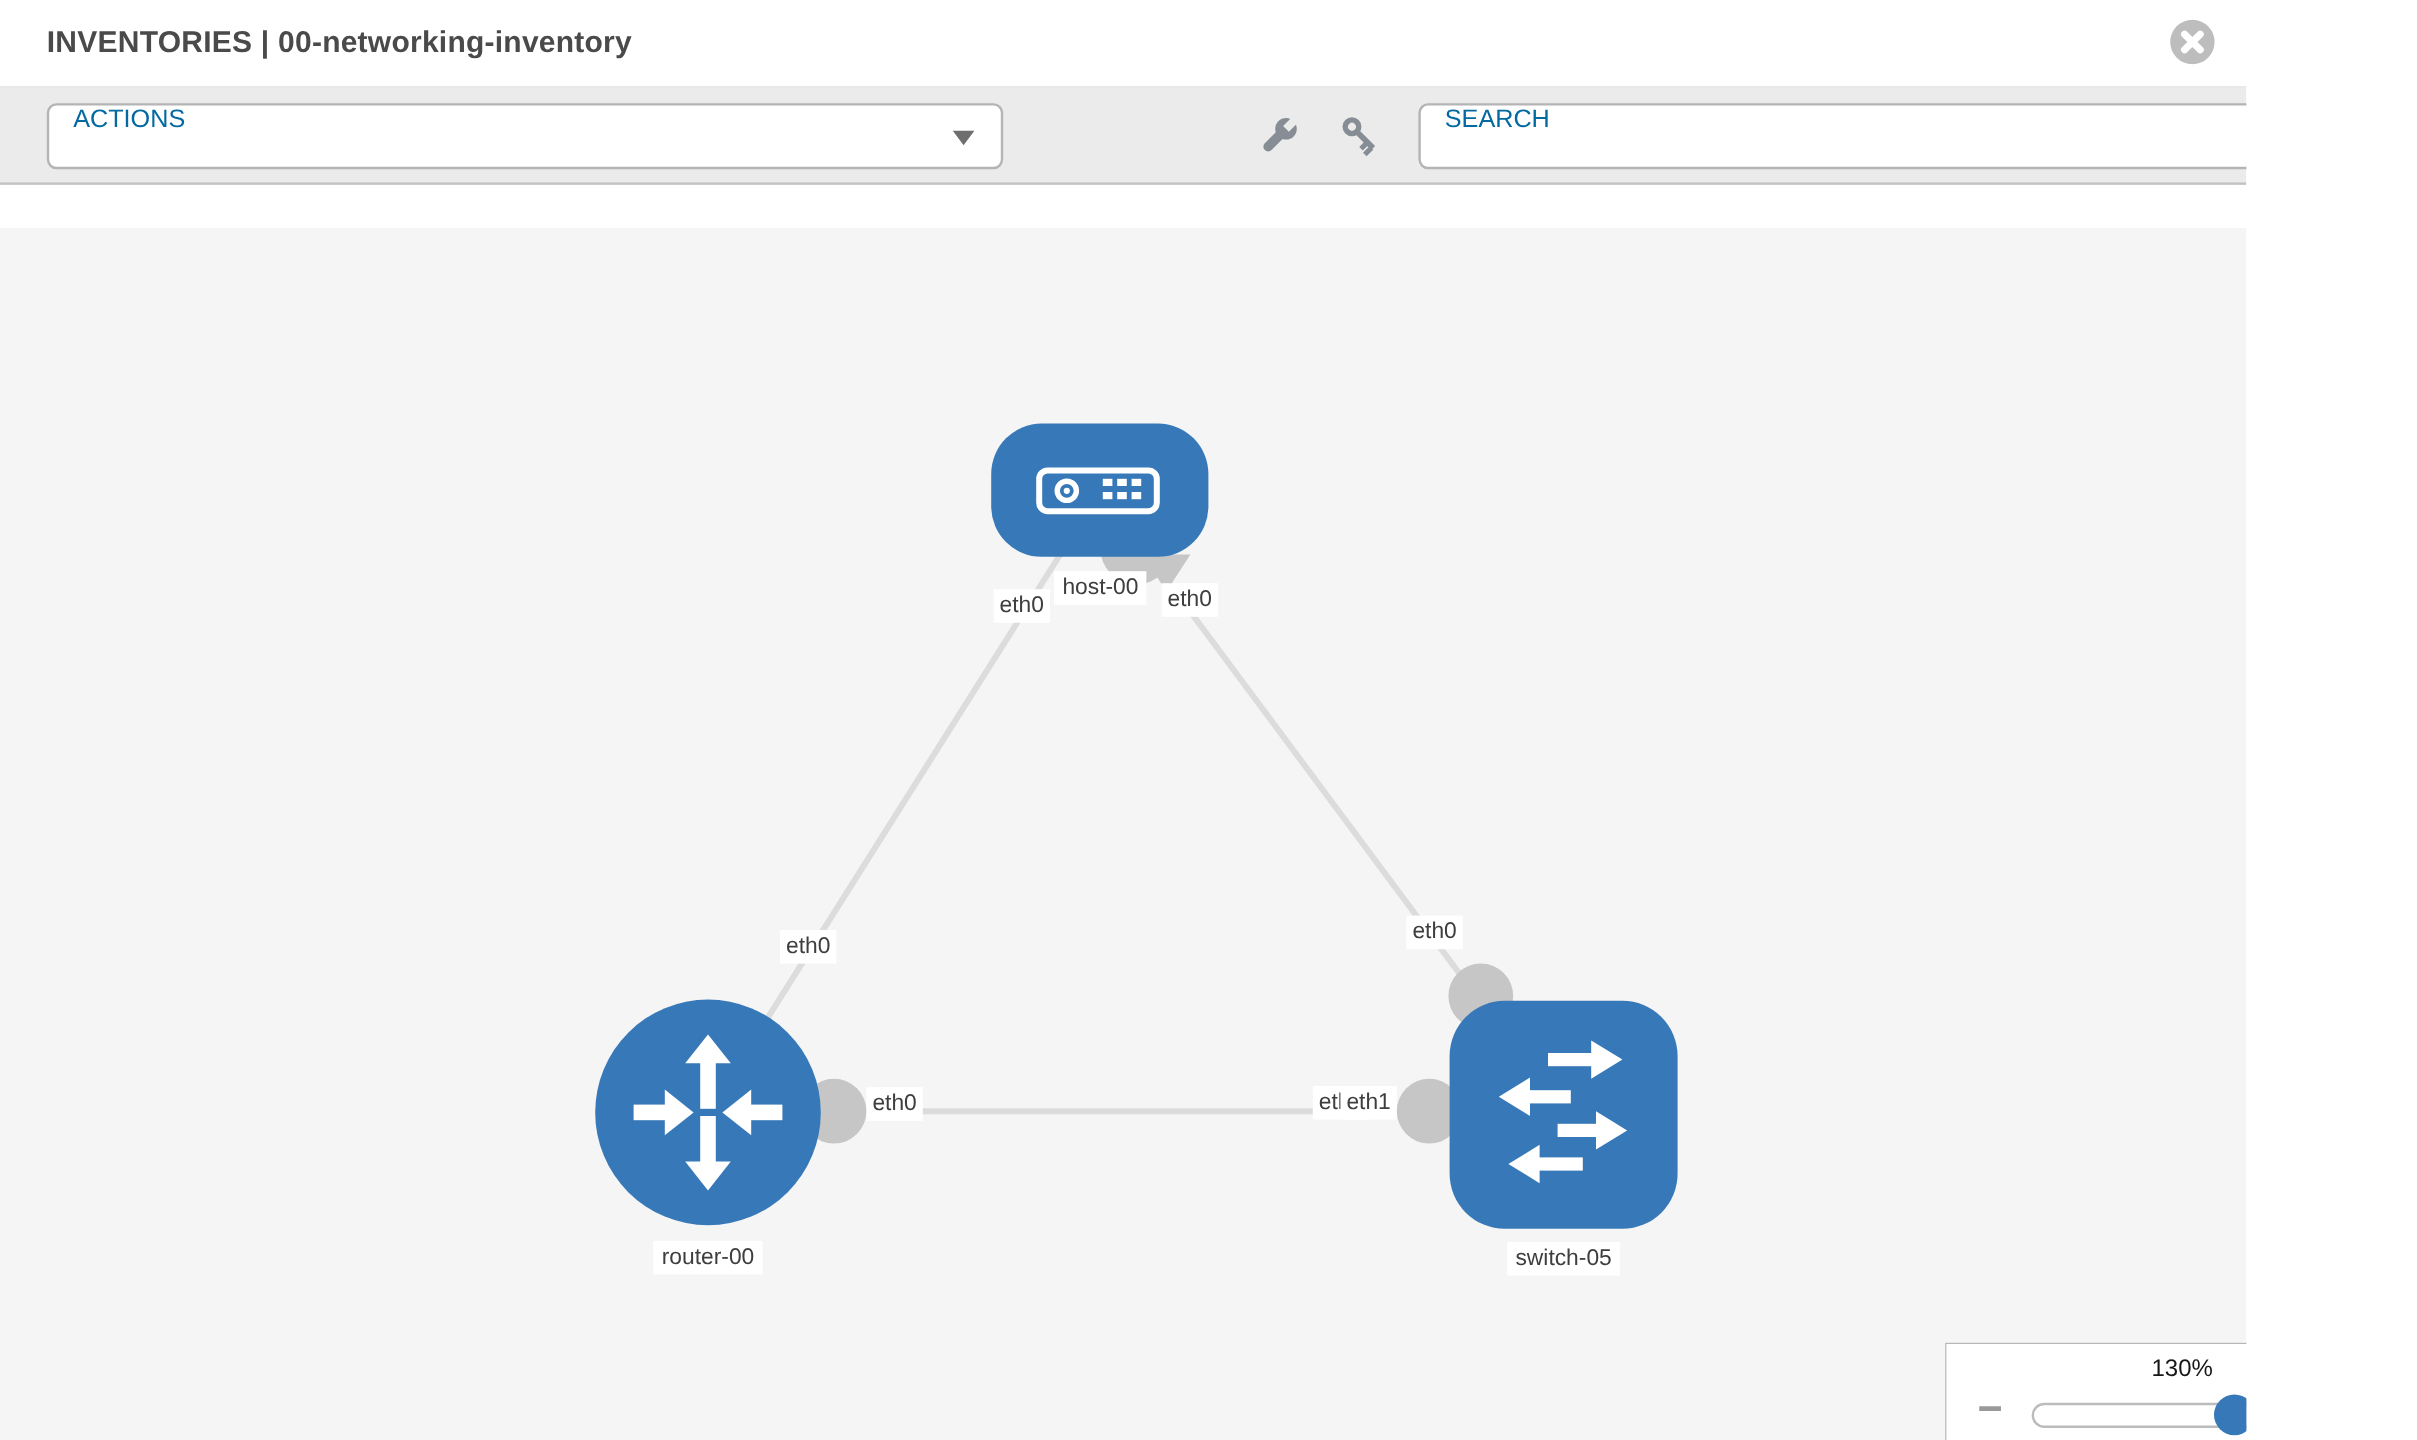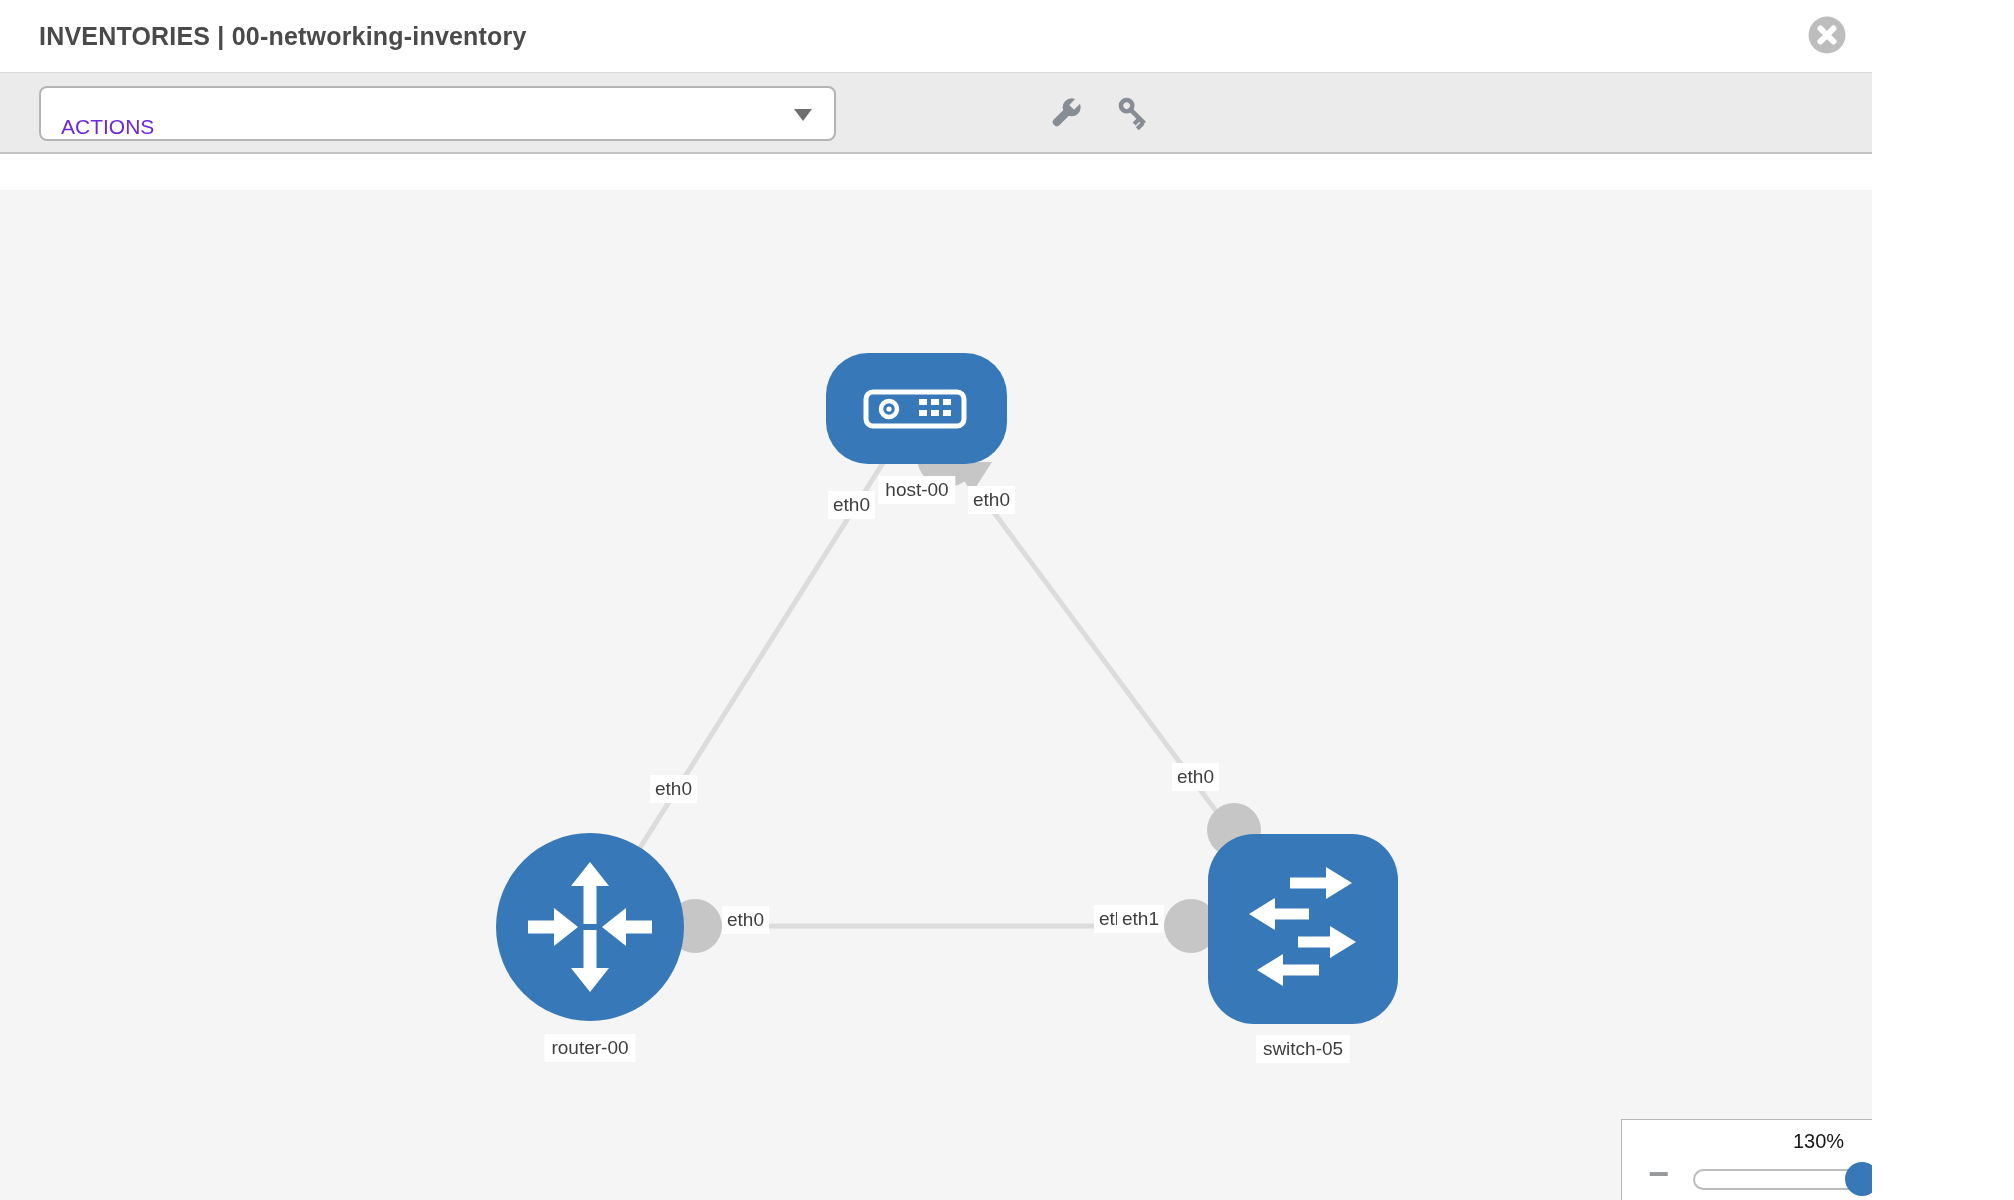--- a/index.html
+++ b/index.html
@@ -11,22 +11,22 @@
           border-bottom:1px solid #dadada;}
   .page-title{position:absolute;left:39px;top:50%;transform:translateY(-50%);
           margin:0;font-size:25px;font-weight:700;color:#4a4a4a;letter-spacing:.2px;white-space:nowrap;}
   .close-btn{position:absolute;right:26px;top:16px;width:38px;height:38px;border:none;
           background:transparent;padding:0;cursor:pointer;line-height:0;}
 
   
   .toolbar{position:absolute;top:73px;left:0;right:0;height:79px;background:#ebebeb;
           border-bottom:2px solid #c2c2c2;box-sizing:content-box;}
   .select{position:absolute;top:13px;height:55px;background:#fff;border:2px solid #b4b4b4;
-          border-radius:8px;box-sizing:border-box;display:flex;align-items:flex-end;
-          padding:0 20px;font-size:21px;color:#6d28d9;cursor:pointer;}
+          border-radius:8px;box-sizing:border-box;display:flex;align-items:flex-start;
+          padding:0 20px;font-size:21px;color:#0369a1;cursor:pointer;}
   .select .caret{position:absolute;right:22px;top:50%;margin-top:-5px;width:0;height:0;
           border-left:9px solid transparent;border-right:9px solid transparent;
           border-top:12px solid #6e6e6e;}
   .select.actions{left:39px;width:797px;}
   .select.search{left:1182px;width:794px;}
   .tool-btn{position:absolute;top:24px;width:34px;height:34px;border:none;background:transparent;
           padding:0;cursor:pointer;line-height:0;}
   .tool-btn.wrench{left:1049px;}
   .tool-btn.key{left:1117px;}
 
@@ -99,20 +99,24 @@
       <svg width="34" height="34" viewBox="0 0 34 34">
         <g transform="translate(16,15) rotate(45)">
           <circle cx="-9" cy="0" r="5.6" fill="none" stroke="#868d94" stroke-width="4.6"></circle>
           <rect x="-3.5" y="-2.3" width="19.5" height="4.6" fill="#868d94"></rect>
           <rect x="7.2" y="1" width="4.2" height="6.6" fill="#868d94"></rect>
           <rect x="12.8" y="1" width="4.2" height="7.8" fill="#868d94"></rect>
         </g>
       </svg>
     </button>
 
+    <div class="select search">
+      <span>SEARCH</span>
+      <span class="caret"></span>
+    </div>
   </div>
 
   <div class="canvas">
     <svg class="topo" width="2014" height="1046" viewBox="0 154 2014 1046">
 
       <g stroke="#dcdcdc" stroke-width="5">
         <line x1="917" y1="373" x2="590" y2="891"></line>
         <line x1="917" y1="373" x2="1303" y2="892"></line>
         <line x1="590" y1="890" x2="1303" y2="890"></line>
       </g>

